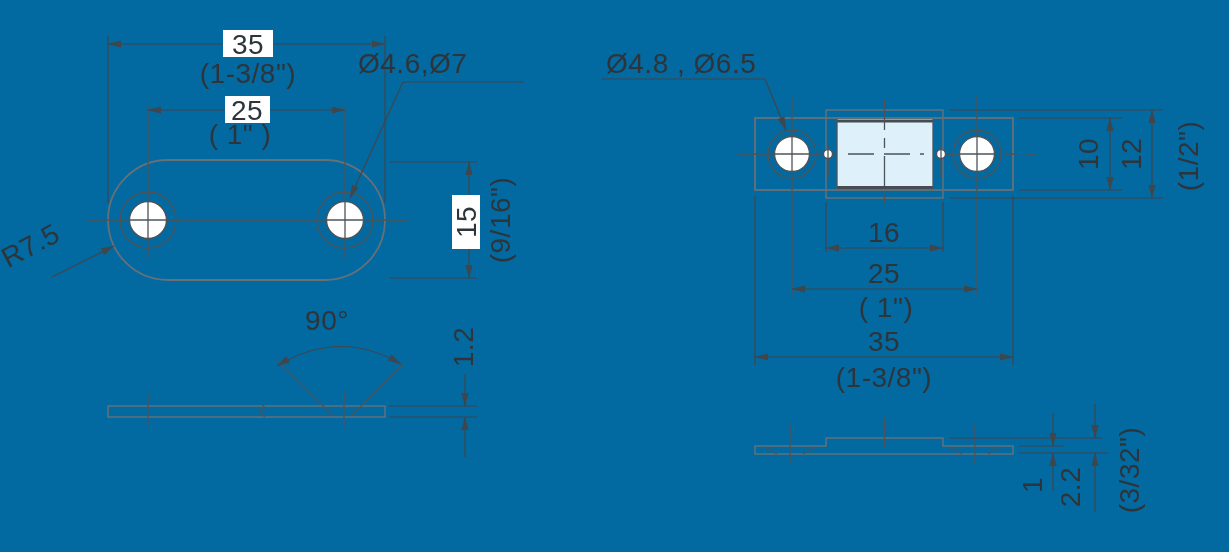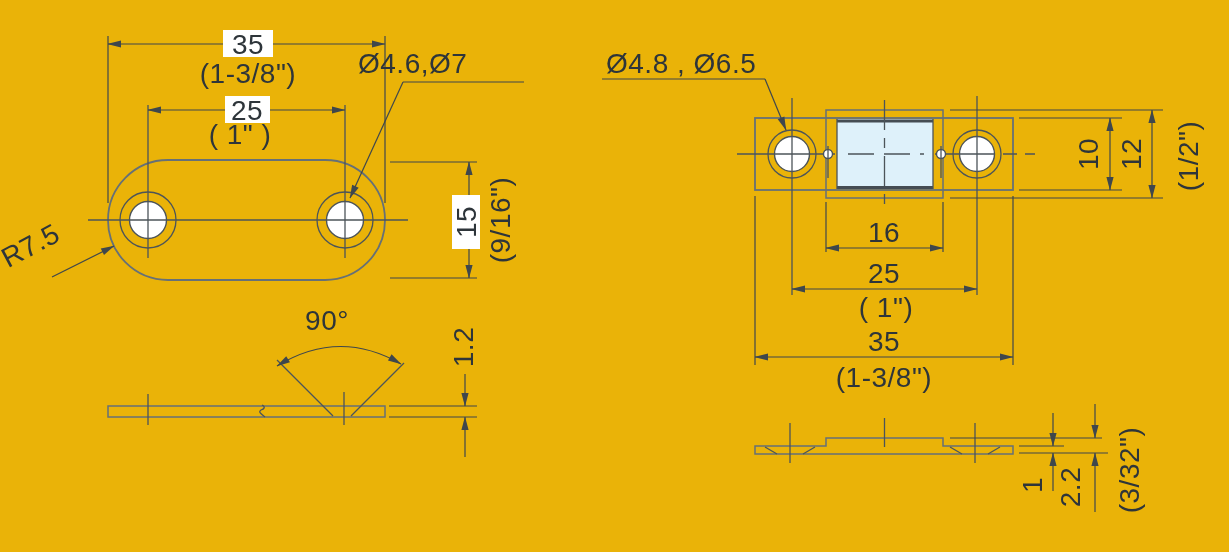--- a/index.html
+++ b/index.html
@@ -1,16 +1,16 @@
 <!DOCTYPE html>
 <html><head>
 <meta charset="utf-8">
 <style>
   html,body{margin:0;padding:0;background:#ffffff;}
-  .stage{width:1229px;height:552px;position:relative;background:#eab308;overflow:hidden;}
+  .stage{width:1229px;height:552px;position:relative;background:#0369a1;overflow:hidden;}
   svg{display:block;}
   .part{fill:#def1fa;}
   .boss{fill:#d0e7f3;}
   .outline{stroke:#667077;stroke-width:1.8;fill:none;}
   .outline2{stroke:#667077;stroke-width:1.5;fill:none;}
   .holein{fill:#ffffff;stroke:#4c5459;stroke-width:1.4;}
   .thin{stroke:#4c5459;stroke-width:1.3;fill:none;}
   .dim{stroke:#3f474c;stroke-width:1.2;fill:none;}
   .thick{stroke:#454d53;stroke-width:3.2;fill:none;}
   .gap{fill:#ffffff;stroke:none;}

